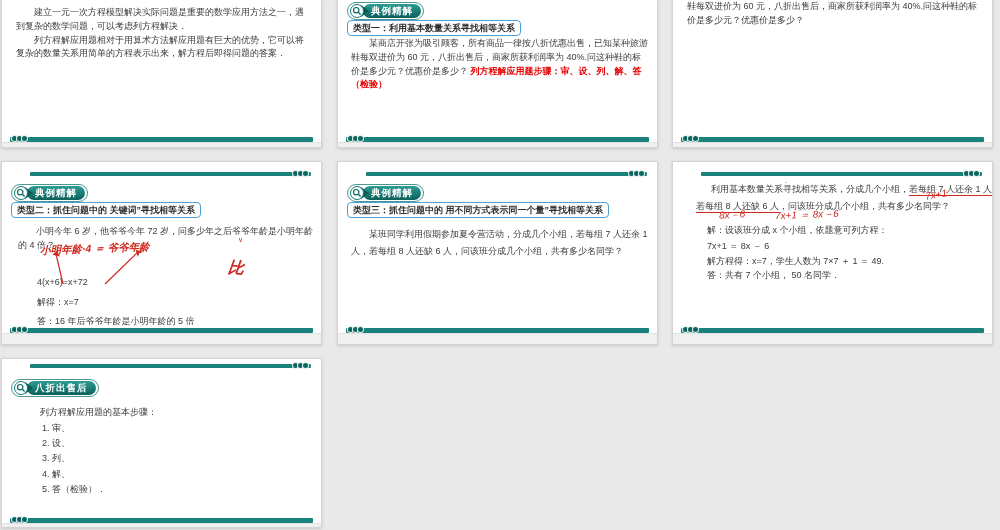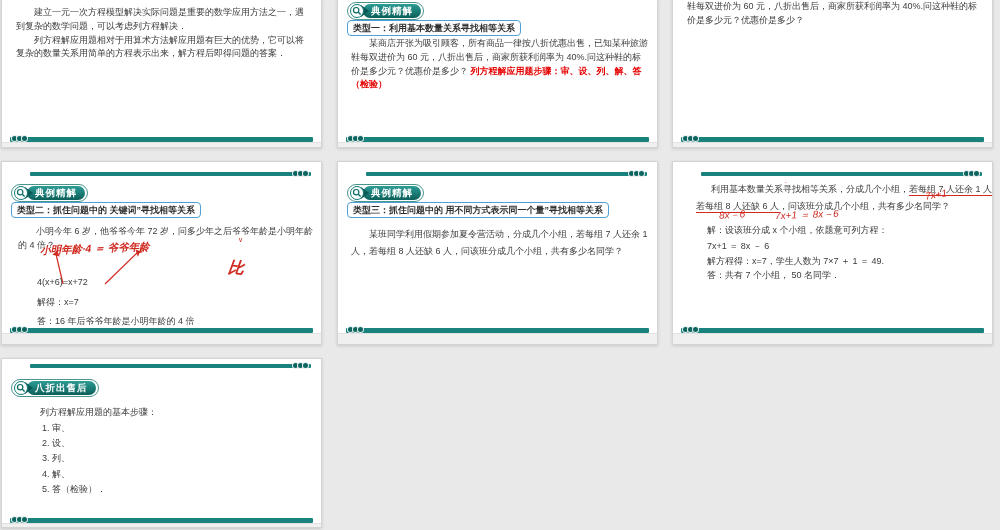--- a/index.html
+++ b/index.html
@@ -119,21 +119,21 @@
     <defs>
       <marker id="ah" markerWidth="6" markerHeight="6" refX="3" refY="3" orient="auto">
         <path d="M0,6 L3,0 L6,6 L3,4.5 Z" fill="#cf2a20"></path>
       </marker>
     </defs>
     <line x1="61" y1="122" x2="54" y2="92" stroke="#cf2a20" stroke-width="1.2" marker-end="url(#ah)"></line>
     <line x1="103" y1="122" x2="136" y2="90" stroke="#cf2a20" stroke-width="1.2" marker-end="url(#ah)"></line>
   </svg>
   <div class="txt nowrap" style="left:35px;top:114px;">4(x+6)=x+72</div>
   <div class="txt nowrap" style="left:35px;top:134px;">解得：x=7</div>
-  <div class="txt nowrap" style="left:35px;top:153px;">答：16 年后爷爷年龄是小明年龄的 4 倍</div>
+  <div class="txt nowrap" style="left:35px;top:153px;">答：16 年后爷爷年龄是小明年龄的 5 倍</div>
   <div class="bar bar-b" style="left:8px;right:8px;top:166px;">
     <span class="rings" style="left:3px;">
         <span></span>
         <span></span>
         <span></span>
       </span>
   </div>
   <div class="footer" style="top:171px;height:13px;"></div>
 </section>
 

